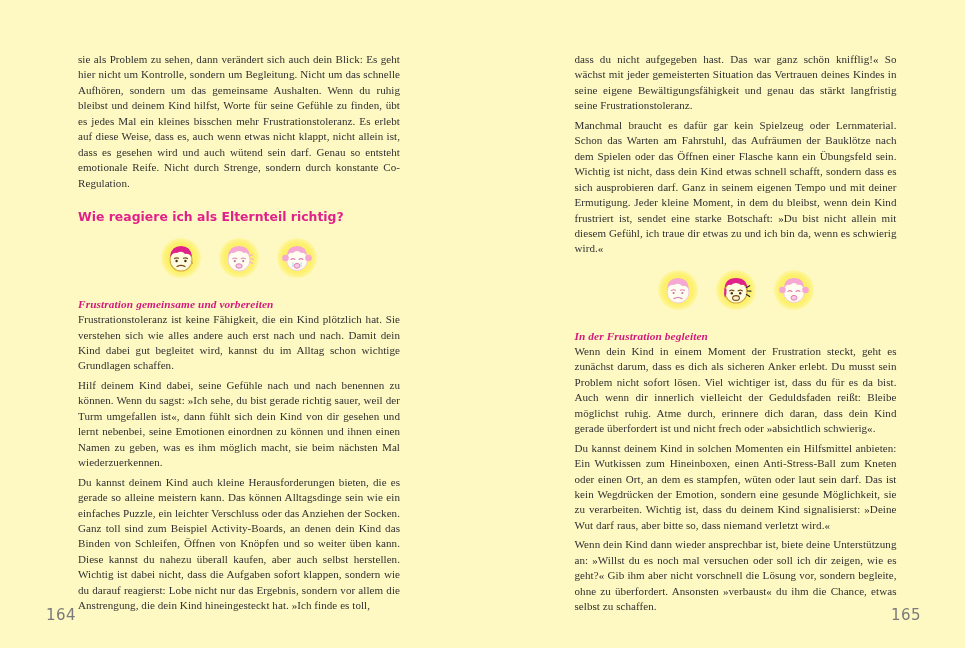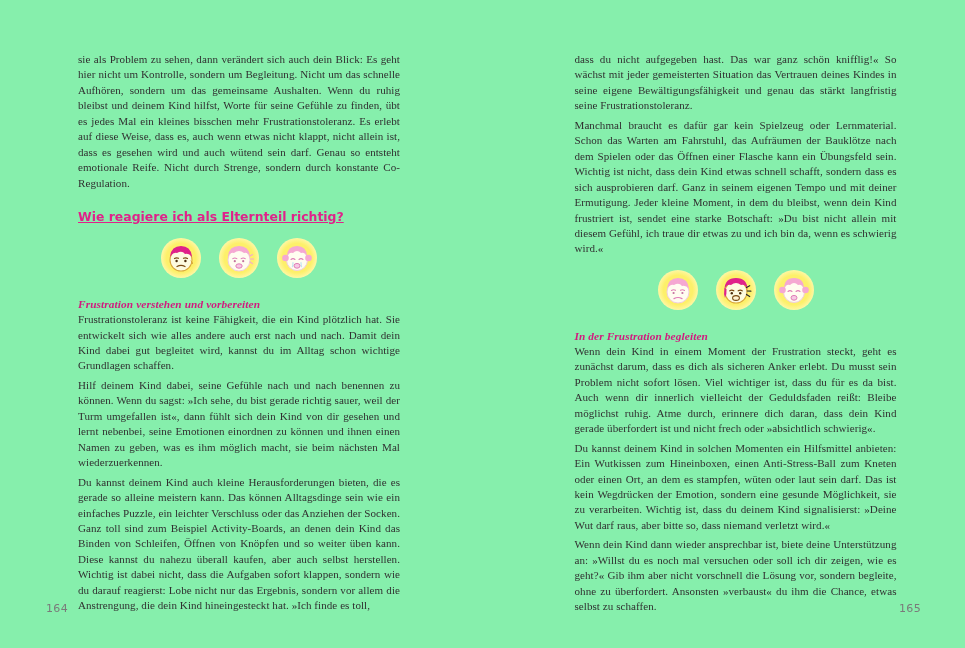--- a/index.html
+++ b/index.html
@@ -19,21 +19,21 @@
   .spread {
     position: absolute;
     inset: 0;
     display: flex;
   }
 
   .page {
     position: relative;
     width: 482.5px;
     height: 648px;
-    background: #86efac;
+    background: #fef9c3;
   }
   .page.left  { border-right: 0; }
 
   .column {
     position: absolute;
     top: 52px;
     width: 322px;
     height: 520px;
   }
   .page.left .column  { left: 78px; }
@@ -52,21 +52,20 @@
   p.body + p.body { margin-top: 4px; }
 
   h2.section-heading {
     margin: 0;
     font-family: "DejaVu Sans", sans-serif;
     font-size: 12.4px;
     font-weight: bold;
     color: #e0218a;
     letter-spacing: 0.002em;
     line-height: 17px;
-    text-decoration: underline;
   }
 
   h3.sub-heading {
     margin: 0;
     font-family: "Liberation Serif", serif;
     font-style: italic;
     font-weight: bold;
     font-size: 11.3px;
     color: #d11a7e;
     line-height: 15px;
@@ -97,23 +96,23 @@
     width: 40px; height: 40px;
     border-radius: 50%;
     background: radial-gradient(circle at 50% 50%,
         #fdf06a 0%, #fdf06a 52%, #fef7a8 72%, rgba(255,253,214,0.35) 88%, rgba(255,255,255,0) 100%);
   }
   .face-wrap svg { position: relative; z-index: 2; }
 
   
   .page-number {
     position: absolute;
-    bottom: 33px;
+    bottom: 24px;
     font-family: "DejaVu Sans", sans-serif;
-    font-size: 11px;
+    font-size: 15px;
     color: #7a7a7a;
     letter-spacing: 0.03em;
     text-align: center;
   }
   .page.left  .page-number { left: 46px; }
   .page.right .page-number { right: 44px; }
 </style>
 </head>
 <body>
 
@@ -172,23 +171,23 @@
             <path d="M13 21.5 q0 3 -0.6 4.2" stroke="#bfe3f0" stroke-width="1.2" fill="none" stroke-linecap="round"></path>
             <path d="M21 21.5 q0 3 0.6 4.2" stroke="#bfe3f0" stroke-width="1.2" fill="none" stroke-linecap="round"></path>
             <ellipse cx="17" cy="24.8" rx="3" ry="2.4" fill="#f7c9e3" stroke="#e07fb8" stroke-width="1"></ellipse>
           </svg>
         </div>
 
       </div>
 
       <div class="spacer-lg"></div>
 
-      <h3 class="sub-heading">Frustration verstehen und vorbereiten</h3>
-
-      <p class="body">Frustrationstoleranz ist keine Fähigkeit, die ein Kind plötzlich hat. Sie entwickelt sich wie alles andere auch erst nach und nach. Damit dein Kind dabei gut begleitet wird, kannst du im Alltag schon wichtige Grundlagen schaffen.</p>
+      <h3 class="sub-heading">Frustration gemeinsame und vorbereiten</h3>
+
+      <p class="body">Frustrationstoleranz ist keine Fähigkeit, die ein Kind plötzlich hat. Sie verstehen sich wie alles andere auch erst nach und nach. Damit dein Kind dabei gut begleitet wird, kannst du im Alltag schon wichtige Grundlagen schaffen.</p>
       <p class="body">Hilf deinem Kind dabei, seine Gefühle nach und nach benennen zu können. Wenn du sagst: »Ich sehe, du bist gerade richtig sauer, weil der Turm umgefallen ist«, dann fühlt sich dein Kind von dir gesehen und lernt nebenbei, seine Emotionen einordnen zu können und ihnen einen Namen zu geben, was es ihm möglich macht, sie beim nächsten Mal wiederzuerkennen.</p>
       <p class="body">Du kannst deinem Kind auch kleine Herausforderungen bieten, die es gerade so alleine meistern kann. Das können Alltagsdinge sein wie ein einfaches Puzzle, ein leichter Verschluss oder das Anziehen der Socken. Ganz toll sind zum Beispiel Activity-Boards, an denen dein Kind das Binden von Schleifen, Öffnen von Knöpfen und so weiter üben kann. Diese kannst du nahezu überall kaufen, aber auch selbst herstellen. Wichtig ist dabei nicht, dass die Aufgaben sofort klappen, sondern wie du darauf reagierst: Lobe nicht nur das Ergebnis, sondern vor allem die Anstrengung, die dein Kind hineingesteckt hat. »Ich finde es toll,</p>
 
     </div>
 
     <div class="page-number">164</div>
   </div>
 
   <div class="page right">
     <div class="column">

